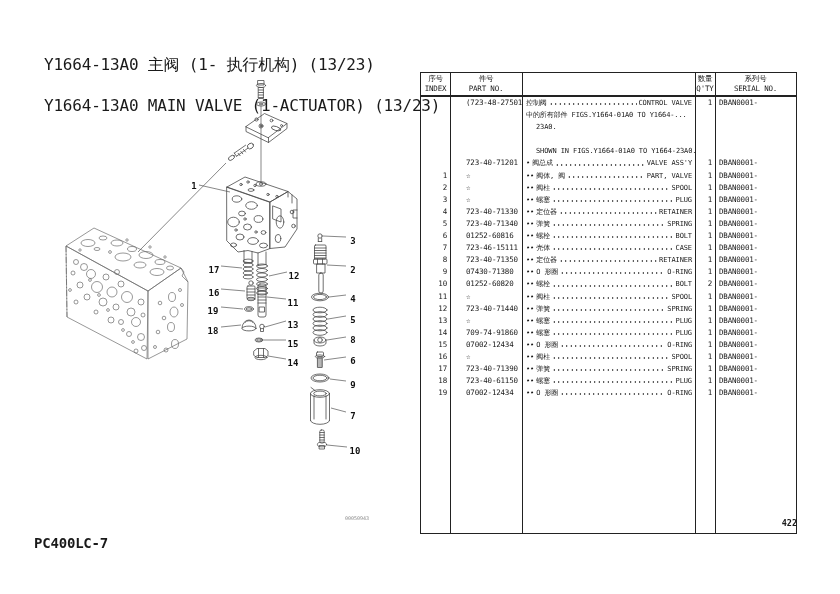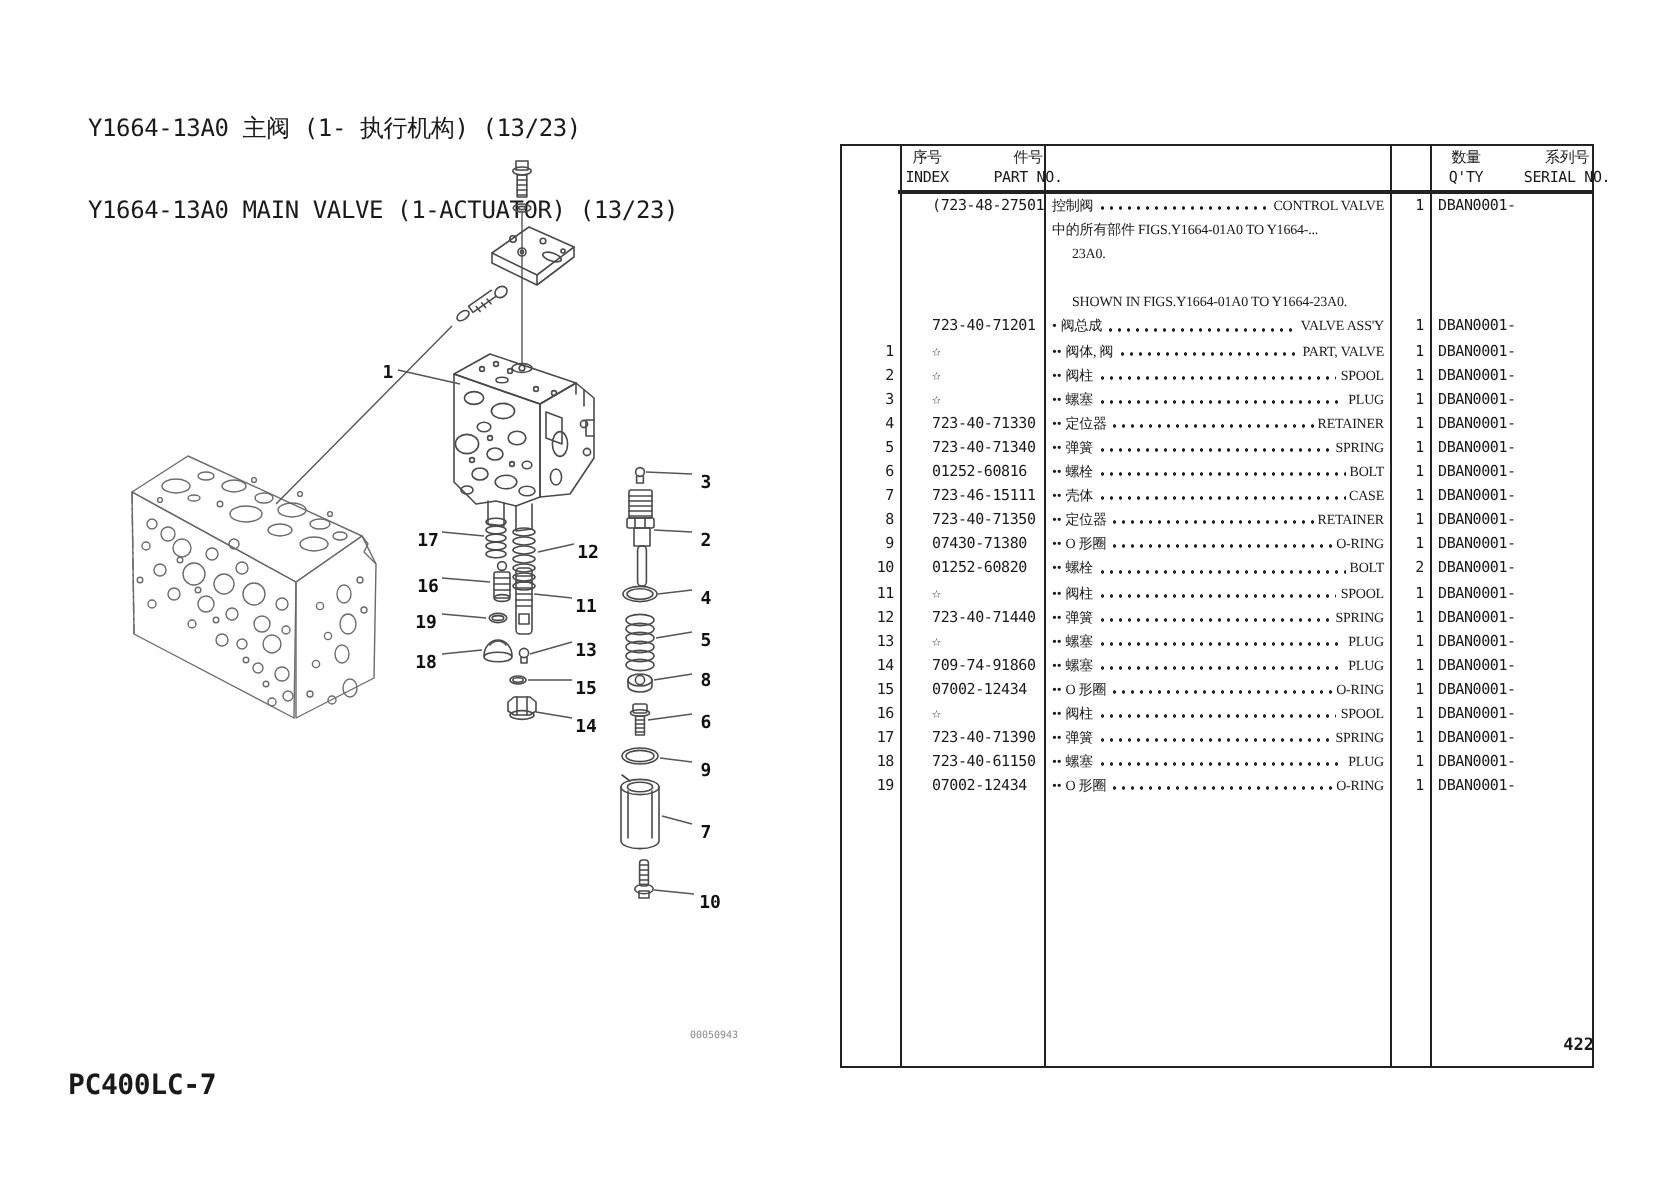--- a/index.html
+++ b/index.html
@@ -1,36 +1,36 @@
 <!DOCTYPE html>
 <html><head>
 <meta charset="utf-8">
 <style>
   html,body{margin:0;padding:0;background:#fff;}
   body{width:840px;height:594px;position:relative;overflow:hidden;
        font-family:"DejaVu Sans Mono","DejaVu Sans",monospace;color:#1a1a1a;
        -webkit-font-smoothing:antialiased;}
   .abs{position:absolute;}
   
-  .title{left:44px;top:31px;font-size:12px;line-height:13.5px;letter-spacing:-0.2px;font-weight:500;white-space:pre;}
+  .title{left:44px;top:31px;font-size:16px;line-height:13.5px;letter-spacing:-0.2px;font-weight:500;white-space:pre;}
   
   .model{left:34px;top:535px;font-size:14px;font-weight:bold;letter-spacing:-0.2px;}
   .pageno{left:760px;top:518px;width:37px;text-align:right;font-size:8.5px;font-weight:bold;}
   .fig-no{left:340px;top:515px;width:34px;text-align:center;font-size:5px;color:#8a8a8a;letter-spacing:0;}
   
   .ptable{left:420px;top:72px;width:377px;height:462px;border:1px solid #222;box-sizing:border-box;}
   .ptable .vline{position:absolute;top:0;bottom:0;width:1px;background:#222;}
-  .phead{position:absolute;top:0;left:0;right:0;height:22px;border-bottom:2px solid #222;margin-left:28px;}
+  .phead{position:absolute;top:0;left:0;right:0;height:22px;border-bottom:2px solid #222;}
   .phead .hcol{position:absolute;top:1px;text-align:center;font-size:7.5px;line-height:10px;letter-spacing:-0.2px;white-space:nowrap;}
   .rows{position:absolute;top:24px;left:0;right:0;}
   .row{display:grid;grid-template-columns:29px 72px 173px 20px 81px;height:12.1px;line-height:12.1px;font-size:7.5px;letter-spacing:-0.2px;white-space:nowrap;}
   .row>div{overflow:hidden;}
   .c-index{text-align:right;padding-right:3px;}
   .c-part{padding-left:16px;}
-  .c-desc{display:flex;align-items:baseline;padding:0 3px 0 4px;font-size:7px;letter-spacing:-0.1px;font-family:Liberation Serif, serif;}
+  .c-desc{display:flex;align-items:baseline;padding:0 3px 0 4px;font-size:7px;letter-spacing:-0.1px;}
   .c-desc .pre{margin-right:2px;}
   .c-desc .dots{flex:1;align-self:stretch;margin:0 2px;
      background-image:radial-gradient(circle,#222 0.7px,transparent 1px);
      background-size:4.5px 4px;background-repeat:repeat-x;background-position:0 calc(100% - 3px);}
   .c-desc .note{padding-left:0;}
   .c-qty{text-align:right;padding-right:3px;}
   .c-serial{padding-left:4px;}
   
   svg text{font-family:"DejaVu Sans Mono","DejaVu Sans",monospace;font-size:9px;font-weight:bold;fill:#111;text-anchor:middle;}
   .g-part{stroke:#4a4a4a;fill:none;stroke-width:0.8;stroke-linejoin:round;stroke-linecap:round;}

